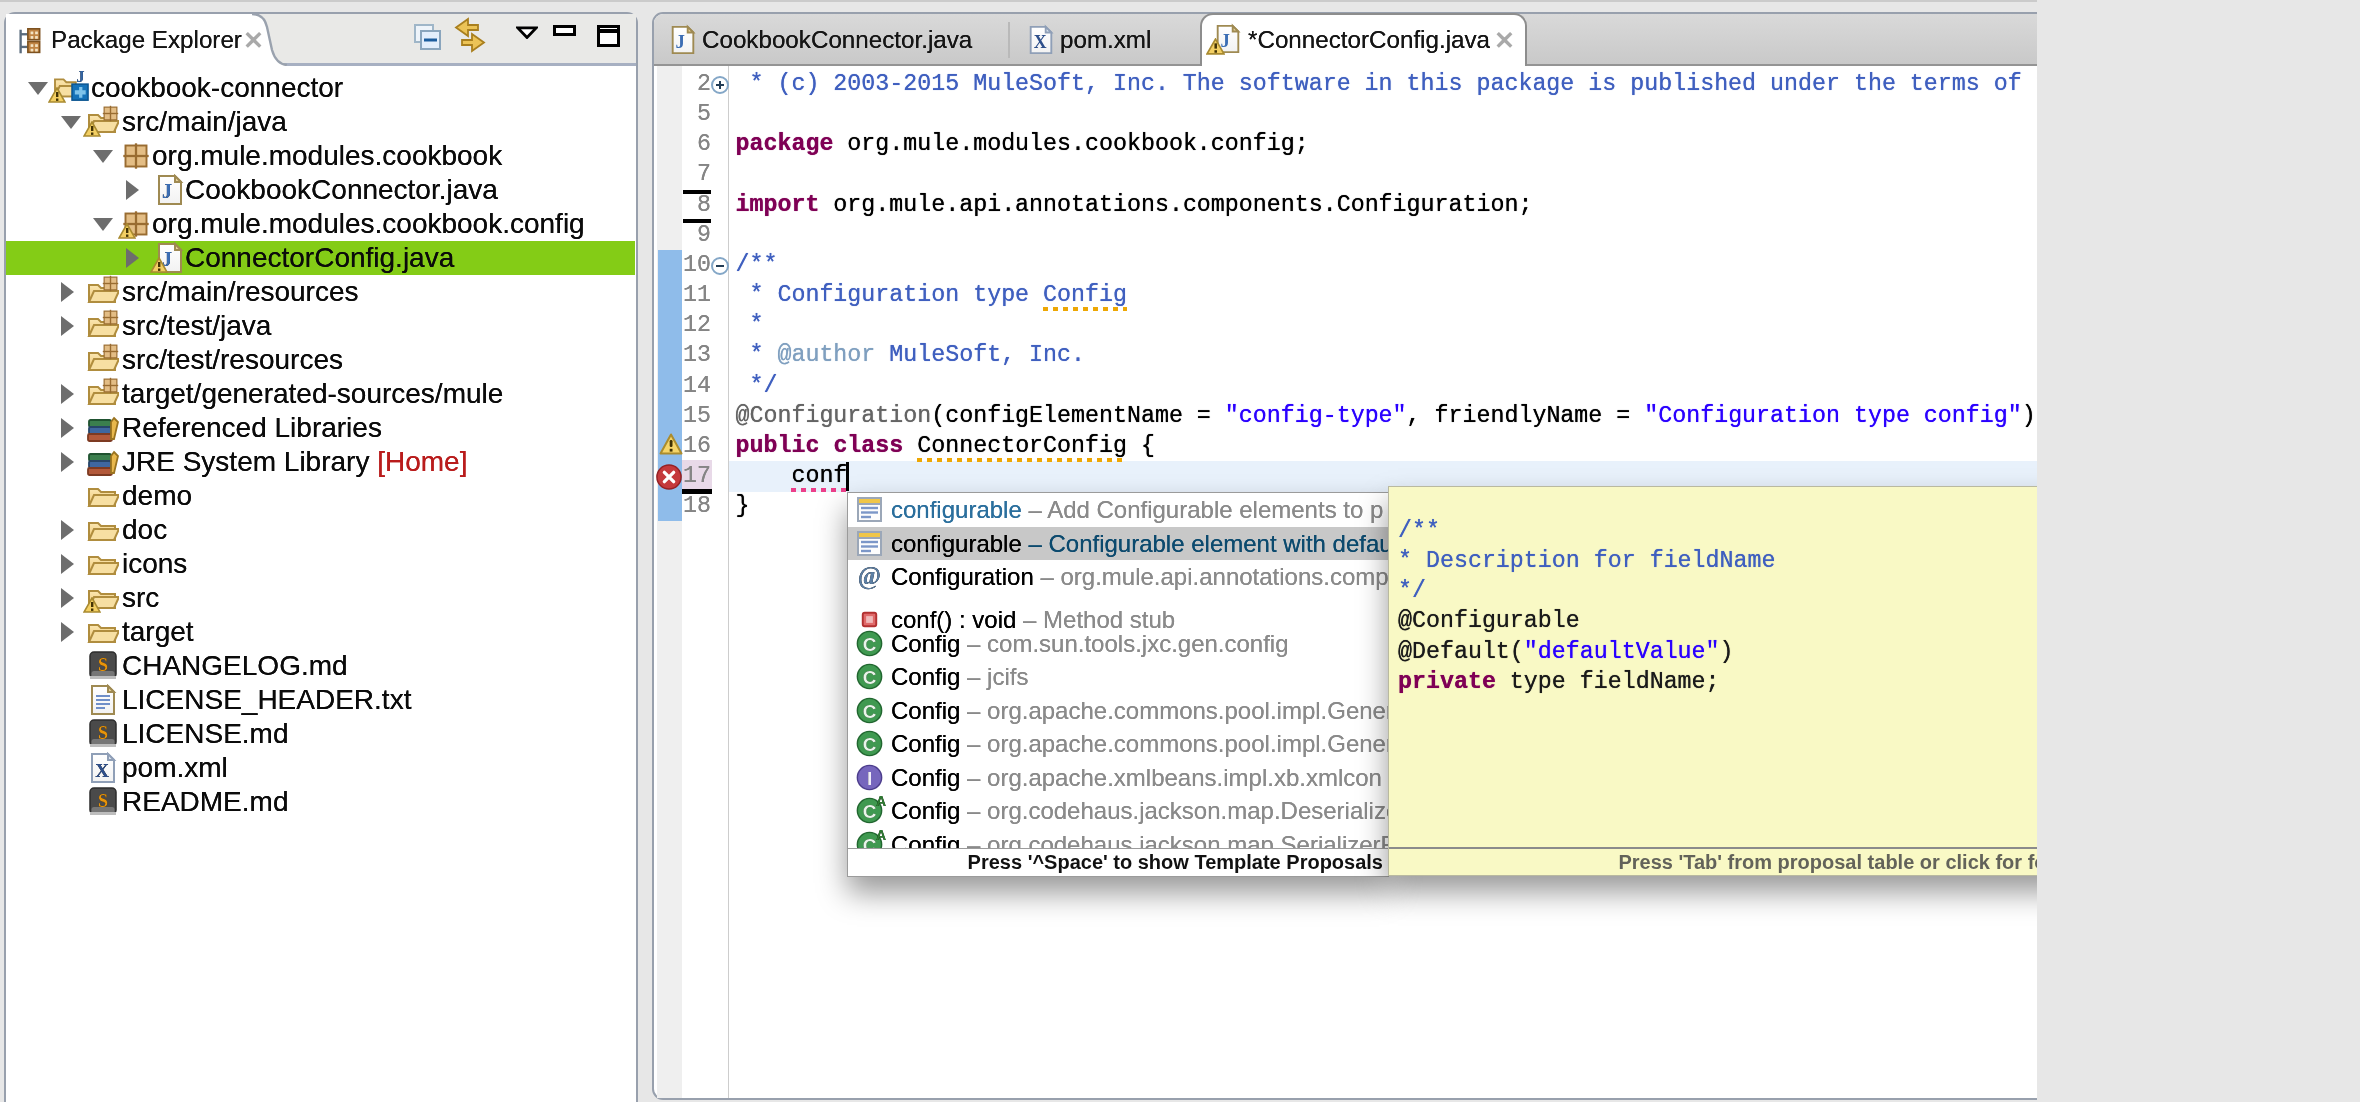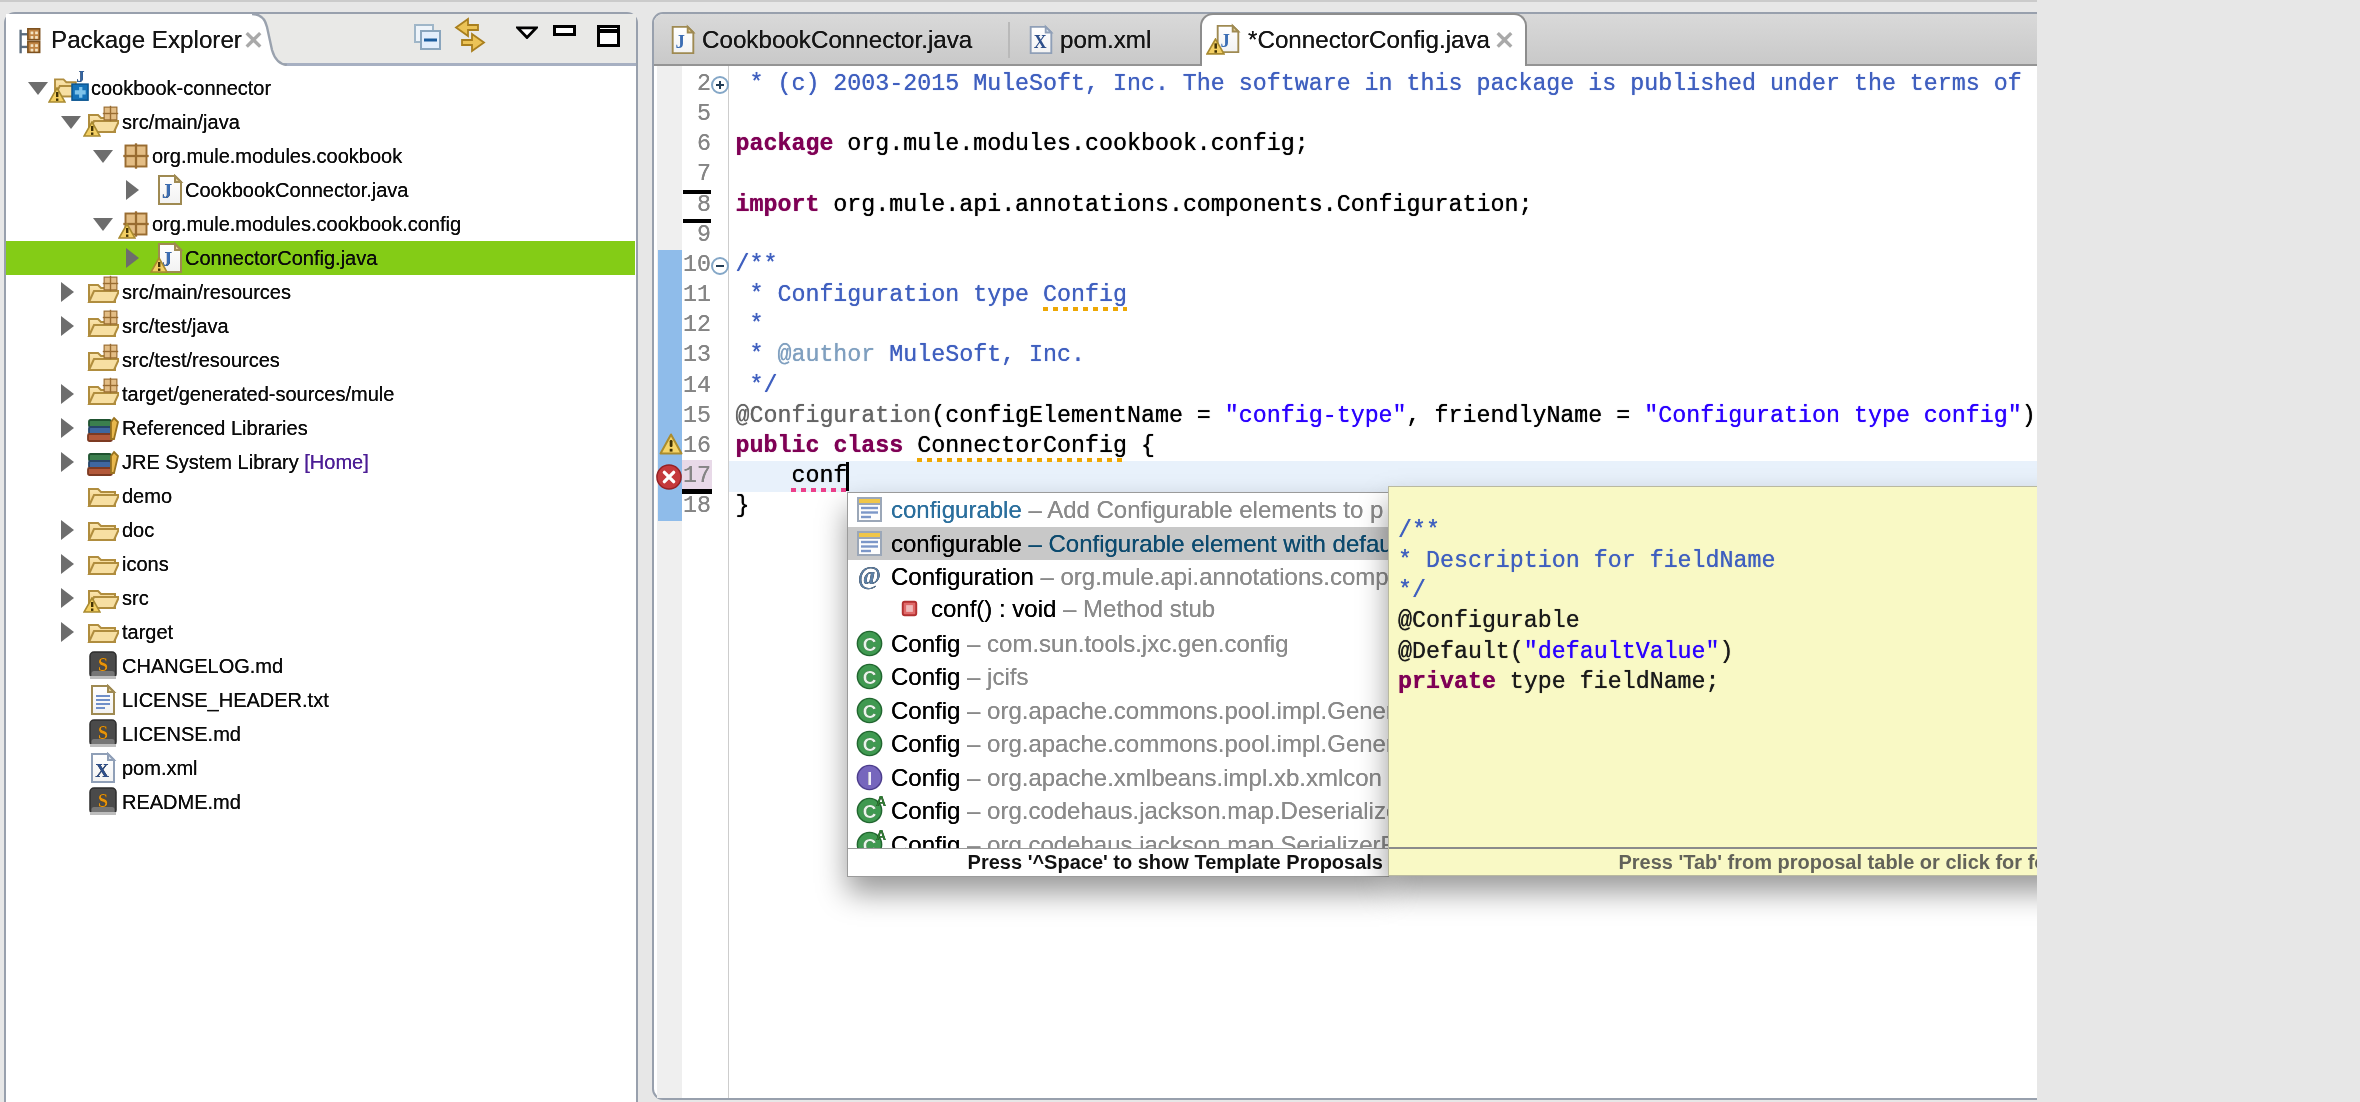--- a/index.html
+++ b/index.html
@@ -39,29 +39,29 @@
   background-position:0 bottom;background-size:100% 4px;background-repeat:no-repeat;padding-bottom:3px}
 .esq{background-image:repeating-linear-gradient(90deg,#ec3f8a 0 5px,rgba(0,0,0,0) 5px 10px);
   background-position:0 bottom;background-size:100% 4px;background-repeat:no-repeat;padding-bottom:3px}
 #cursor{position:absolute;left:117px;top:396px;width:3px;height:29px;background:#000}
 .foldic{position:absolute;left:711px;width:18px;height:18px;border:2px solid #84a7c7;border-radius:50%;
   background:#fff;color:#223c55;text-align:center}
 .foldic div{width:8px;height:2px;background:#223c55;position:absolute;left:3px;top:6px}
 .foldic div.v{width:2px;height:8px;left:6px;top:3px}
 
 #tree{position:absolute;left:6px;top:66px;width:629px;height:1044px;overflow:hidden;background:#fff}
-.trow{position:absolute;left:0;width:100%;height:34px;line-height:34px;font-size:20px;color:#0b0b0b;white-space:pre;text-shadow:0 0 0.5px currentColor}
+.trow{position:absolute;left:0;width:100%;height:34px;line-height:34px;font-size:28px;color:#0b0b0b;white-space:pre;text-shadow:0 0 0.5px currentColor}
 .sel{background:#84cc16}
 .arrd{position:absolute;top:11px;width:0;height:0;border-left:10px solid transparent;
   border-right:10px solid transparent;border-top:13px solid #6d6d6d}
 .arrr{position:absolute;top:7px;width:0;height:0;border-top:10px solid transparent;
   border-bottom:10px solid transparent;border-left:13px solid #6d6d6d}
 .ticon{position:absolute;top:1px;width:32px;height:32px}
 .tlabel{position:absolute}
-.home{color:#4c1d95}
+.home{color:#b91c1c}
 
 #popup{position:absolute;left:847px;top:492px;width:542px;height:385px;background:#fff;
   border:1px solid #9b9b9b;overflow:hidden;z-index:50;box-shadow:0 16px 28px rgba(0,0,0,0.40)}
 .prow{position:absolute;left:0;width:600px;height:33.45px;line-height:33.45px;font-size:24px;color:#000;white-space:pre;text-shadow:0 0 0.5px currentColor}
 .prow .d{color:#8a8a8a}
 .picon{position:absolute;left:8px;top:3px;width:27px;height:27px}
 .ptext{position:absolute;left:43px}
 #pstatus{position:absolute;left:0;bottom:0;width:100%;height:28px;background:#fff;border-top:1px solid #9b9b9b;
   font-size:20px;font-weight:bold;color:#111;text-align:right;padding-right:5px;line-height:27px}
 
@@ -414,21 +414,21 @@
   <div id="popup">
       <div class="prow" style="top:0.0px;"><svg class="picon">
           <use href="#i-tmpl"></use>
         </svg><div class="ptext"><span style="color:#2b6f9d">configurable</span><span class="d" style="color:#8a8a8a"> – Add Configurable elements to p</span></div></div>
       <div class="prow" style="top:33.5px;background:#c8c8c8;"><svg class="picon">
           <use href="#i-tmpl"></use>
         </svg><div class="ptext"><span style="color:#000">configurable</span><span class="d" style="color:#0c4a6e"> – Configurable element with defau</span></div></div>
       <div class="prow" style="top:66.9px;"><svg class="picon">
           <use href="#i-at"></use>
         </svg><div class="ptext"><span style="color:#000">Configuration</span><span class="d" style="color:#8a8a8a"> – org.mule.api.annotations.comp</span></div></div>
-      <div class="prow" style="top:99px;margin-left:40px;"><svg class="picon">
+      <div class="prow" style="top:110px;"><svg class="picon">
           <use href="#i-redsq"></use>
         </svg><div class="ptext"><span style="color:#000">conf() : void</span><span class="d" style="color:#8a8a8a"> – Method stub</span></div></div>
       <div class="prow" style="top:133.8px;"><svg class="picon">
           <use href="#i-classC"></use>
         </svg><div class="ptext"><span style="color:#000">Config</span><span class="d" style="color:#8a8a8a"> – com.sun.tools.jxc.gen.config</span></div></div>
       <div class="prow" style="top:167.2px;"><svg class="picon">
           <use href="#i-classC"></use>
         </svg><div class="ptext"><span style="color:#000">Config</span><span class="d" style="color:#8a8a8a"> – jcifs</span></div></div>
       <div class="prow" style="top:200.7px;"><svg class="picon">
           <use href="#i-classC"></use>

